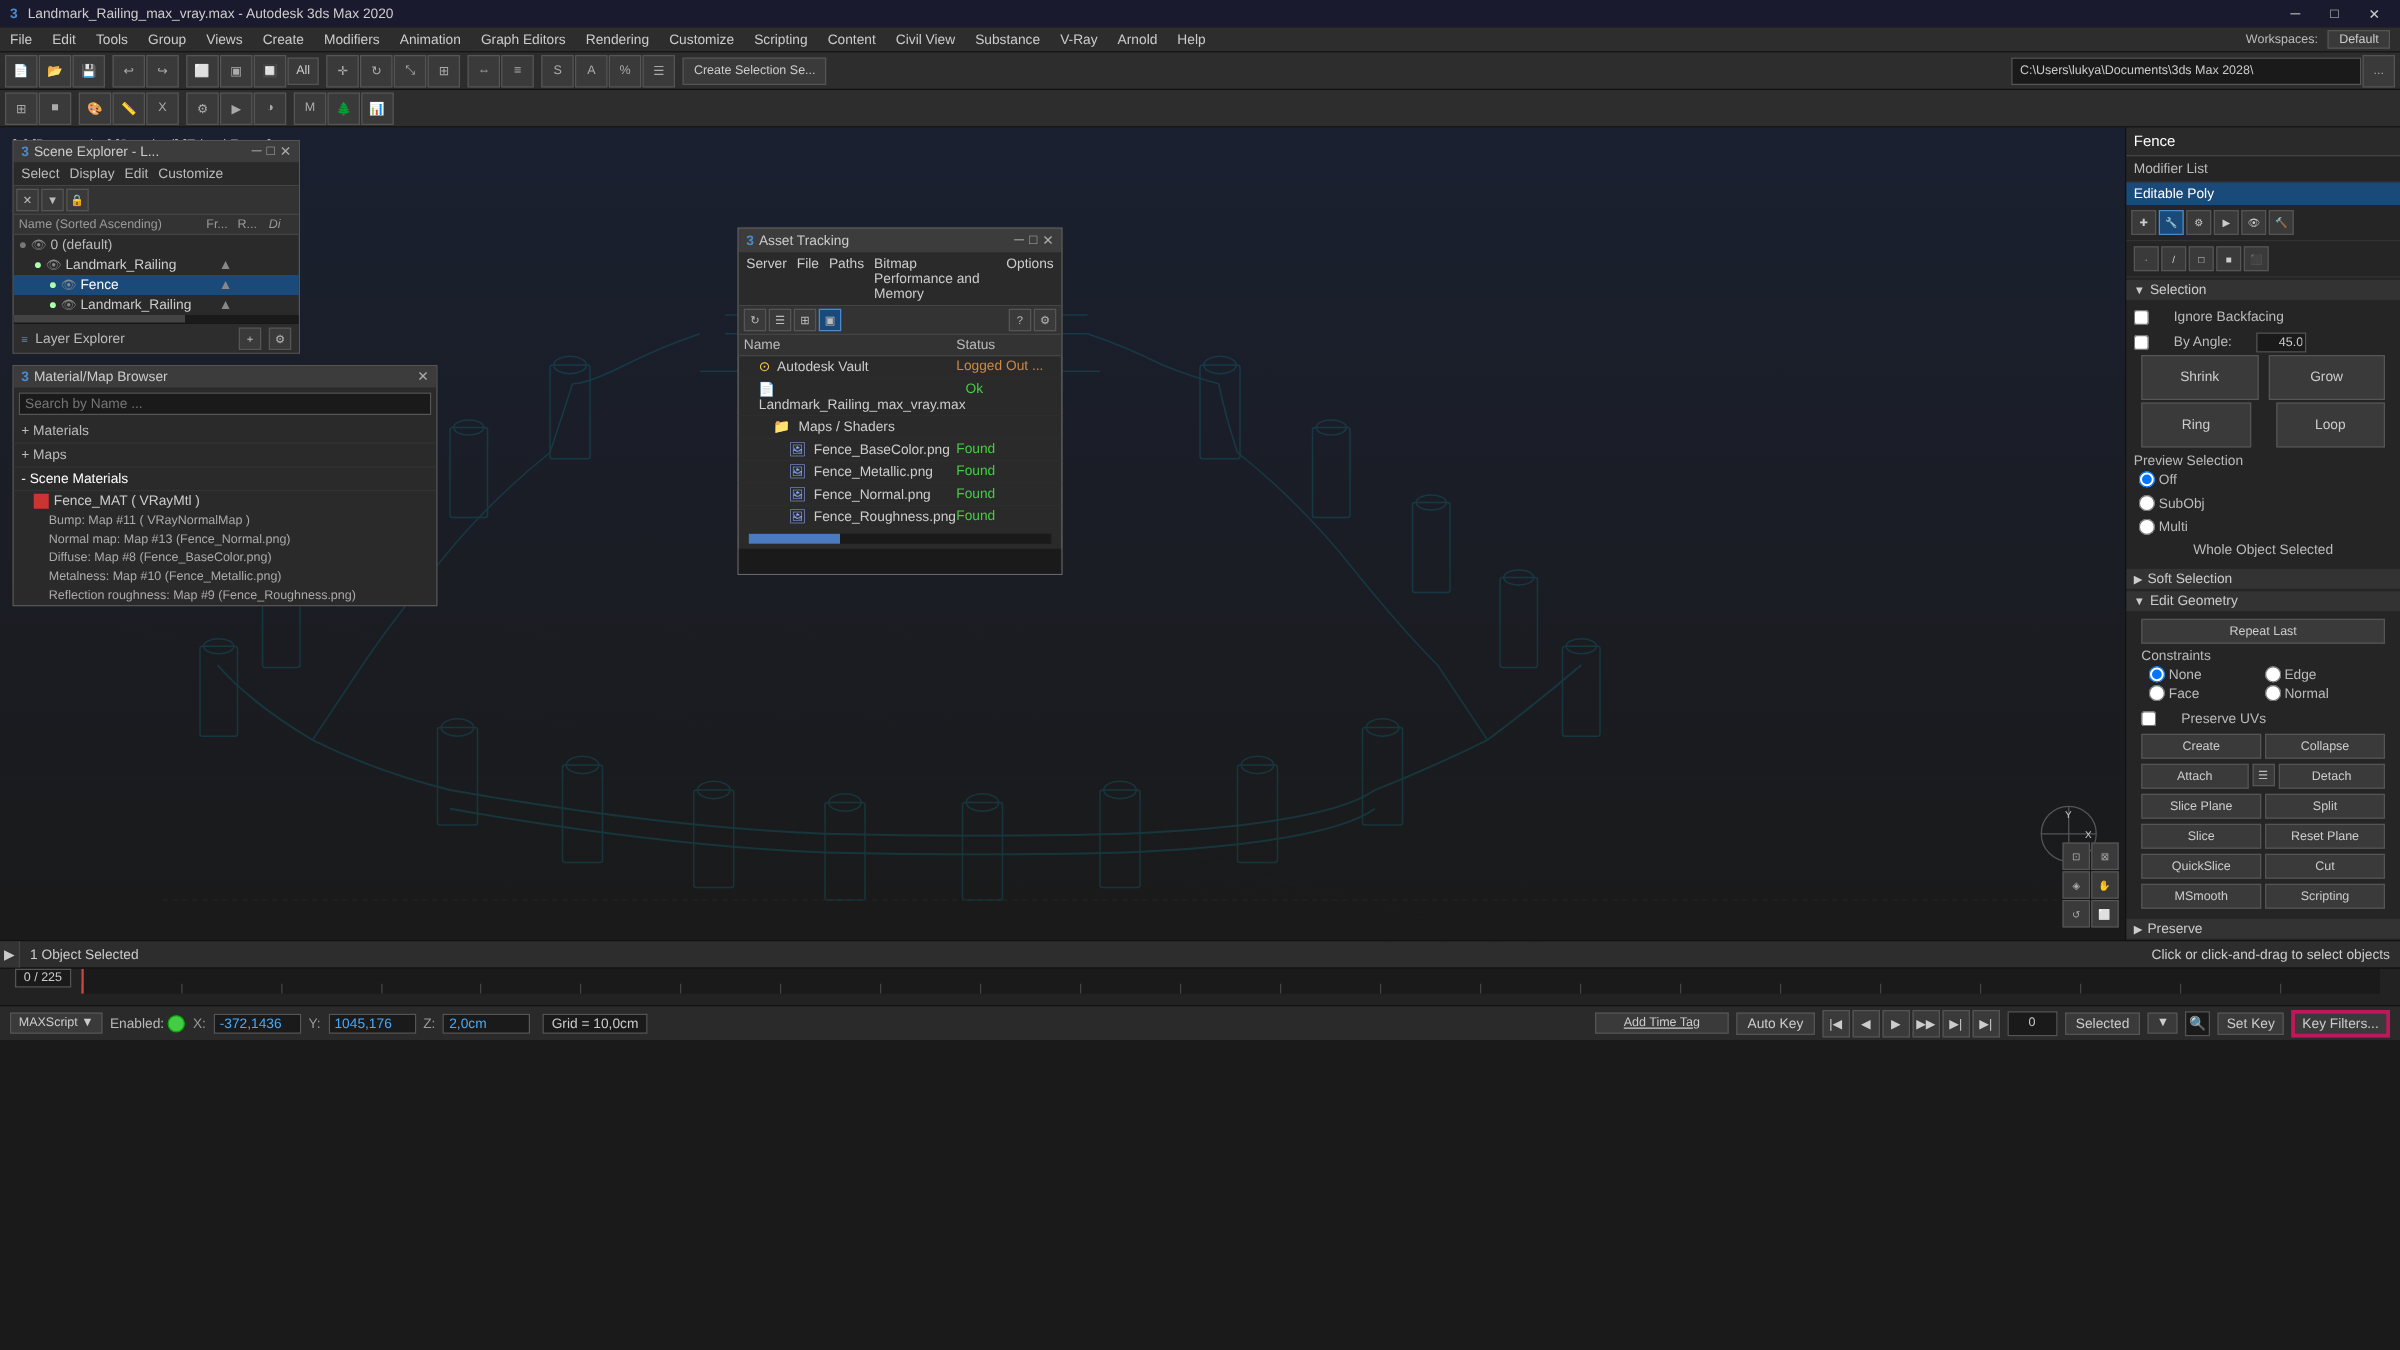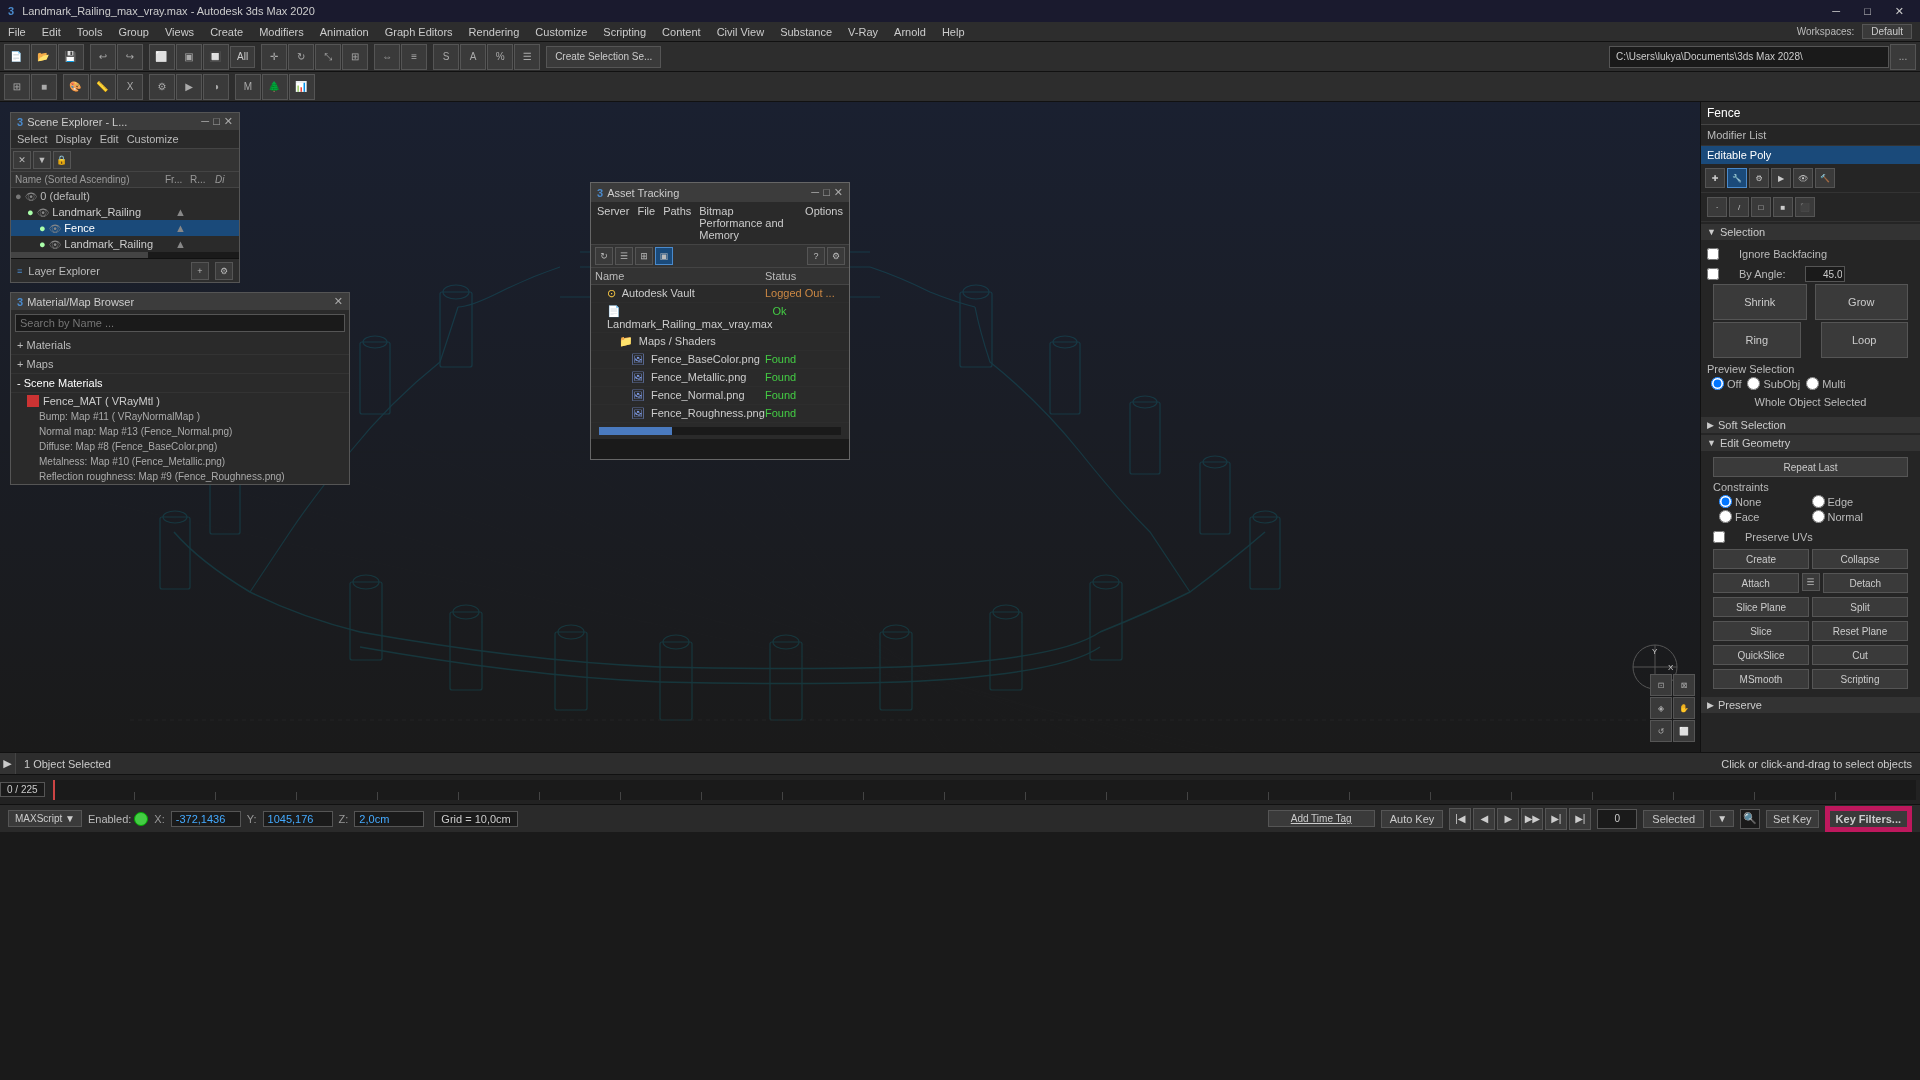--- a/index.html
+++ b/index.html
@@ -591,21 +591,21 @@
       <div class="grow-shrink">
         <button class="gs-btn">Shrink</button>
         <button class="gs-btn">Grow</button>
       </div>
       <div class="ring-loop" style="margin-top:2px;">
         <button class="gs-btn">Ring</button>
         <button class="gs-btn">Loop</button>
       </div>
       <div style="padding:3px 0;">
         <div class="rp-label">Preview Selection</div>
-        <div style="display:flex;gap:6px;padding-left:4px;">
+        <div style="display:flex;gap:6px;padding-left:4px;flex-direction:column;">
           <label class="rp-radio">
             <input type="radio" name="preview" checked="" style="">
             <span>Off</span>
           </label>
           <label class="rp-radio">
             <input type="radio" name="preview" style="">
             <span>SubObj</span>
           </label>
           <label class="rp-radio">
             <input type="radio" name="preview" style="">
@@ -689,21 +689,21 @@
 </div>
 
 <div style="width:100%;height:22px;background:#2d2d2d;display:flex;align-items:center;padding:0 8px;border-top:1px solid #111;gap:8px;font-size:11px;color:#ccc;">
 
   <div style="width:16px;height:100%;background:#333;border-right:1px solid #444;display:flex;align-items:center;justify-content:center;cursor:pointer;margin-left:-8px;">▶</div>
   <span>1 Object Selected</span>
   <div style="flex:1;"></div>
   <span>Click or click-and-drag to select objects</span>
 </div>
 
-<div style="width:100%;height:30px;background:#222;border-top:1px solid #111;display:flex;align-items:center;padding:0 0;gap:4px;">
+<div style="width:100%;height:30px;background:#222;border-top:1px solid #111;display:flex;align-items:flex-start;padding:0 12px;gap:4px;">
   <div style="background:#1a1a1a;border:1px solid #555;padding:1px 6px;font-size:10px;color:#ccc;cursor:pointer;">
     <span>0</span>
     <span> / </span>
     <span>225</span>
   </div>
   <div style="flex:1;background:#1a1a1a;height:20px;position:relative;margin:0 4px;overflow:hidden;">
     <div style="display:flex;height:100%;width:100%;align-items:flex-end;">
       <div style="flex:1;border-left:1px solid #444;height:8px;"></div>
       <div style="flex:1;border-left:1px solid #444;height:8px;"></div>
       <div style="flex:1;border-left:1px solid #444;height:8px;"></div>
@@ -766,14 +766,14 @@
   </div>
 
   <div style="background:#1a1a1a;border:1px solid #555;width:40px;height:20px;text-align:center;font-size:10px;color:#ccc;display:flex;align-items:center;justify-content:center;">0</div>
 
   <div class="selected-badge">Selected</div>
   <div style="background:#3a3a3a;border:1px solid #555;padding:2px 6px;font-size:10px;cursor:pointer;color:#ccc;">▼</div>
 
   <div style="background:#1a1a1a;border:1px solid #555;width:20px;height:20px;display:flex;align-items:center;justify-content:center;cursor:pointer;color:#bbb;">🔍</div>
 
   <div style="background:#3a3a3a;border:1px solid #555;padding:2px 6px;font-size:11px;cursor:pointer;color:#ccc;">Set Key</div>
-  <div style="background:#3a3a3a;border:5px solid #be185d;padding:2px 6px;font-size:11px;cursor:pointer;color:#ccc;font-weight:bold;">Key Filters...</div>
+  <div style="background:#3a3a3a;border:3px solid #be185d;padding:2px 6px;font-size:11px;cursor:pointer;color:#ccc;">Key Filters...</div>
 </div>
 
 </body></html>

